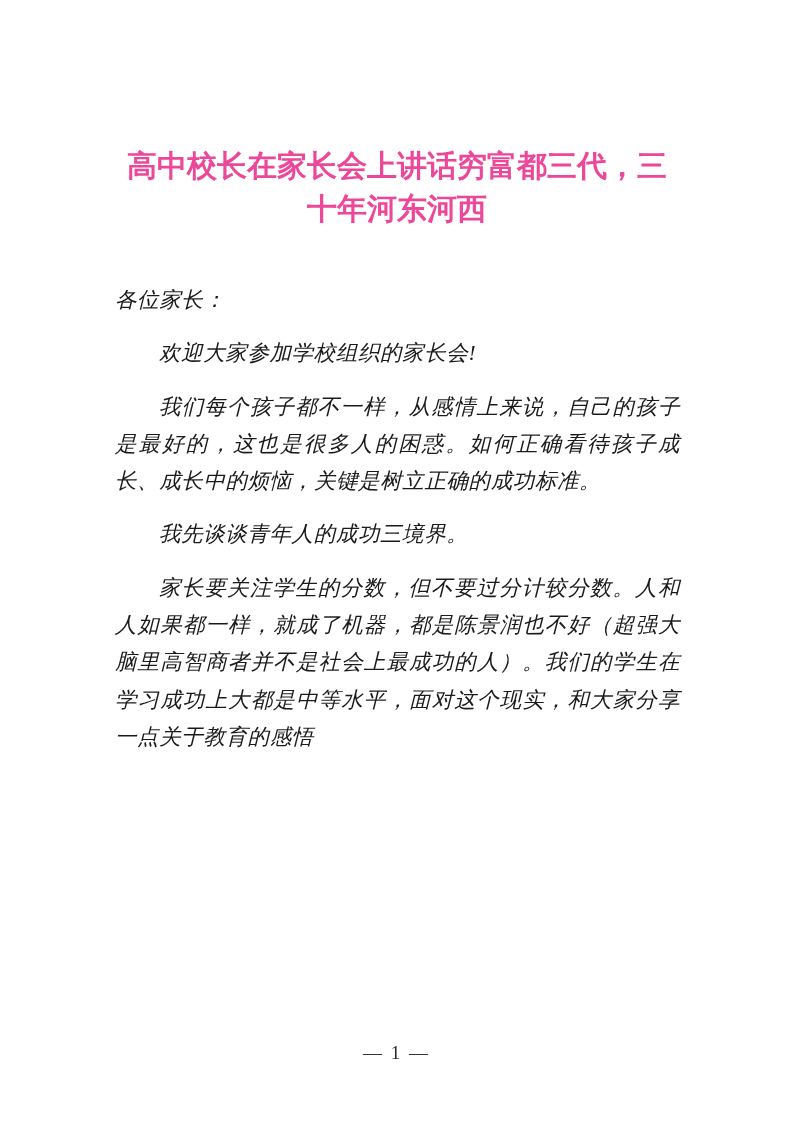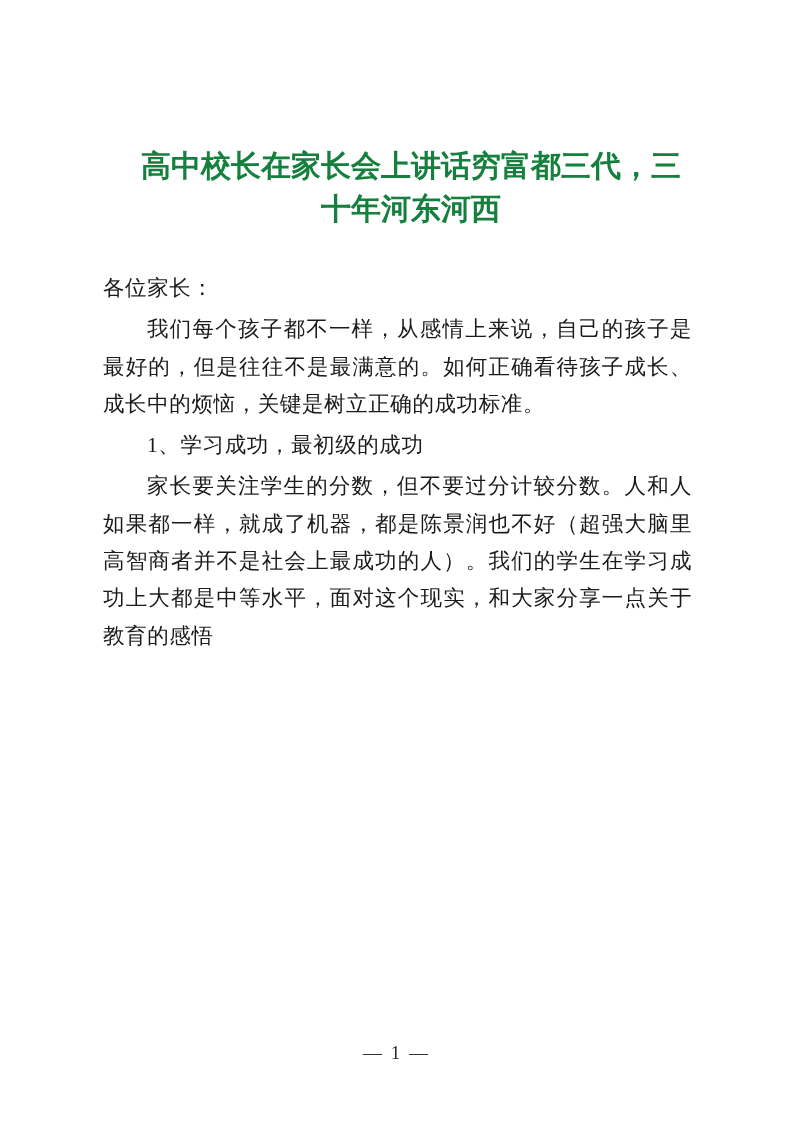--- a/index.html
+++ b/index.html
@@ -21,52 +21,53 @@
     left: 0;
     top: 0;
     width: 793px;
     height: 1122px;
     background: #ffffff;
   }
 
   
   .doc-title {
     position: absolute;
-    left: 113px;
+    left: 99px;
     top: 144px;
     width: 596px;
     text-align: center;
     font-family: "DejaVu Sans", "Liberation Sans", sans-serif;
     font-weight: bold;
     font-size: 30px;
     line-height: 43px;
     letter-spacing: 0px;
-    color: #15803d;
+    color: #ec4899;
     white-space: pre-line;
   }
 
   
   .body-block {
     position: absolute;
     left: 99px;
     top: 266px;
     width: 597px;
   }
 
   .para {
     font-family: "Liberation Serif", "DejaVu Serif", serif;
     font-size: 21.5px;
     line-height: 37.3px;
     color: #1a1a1a;
     text-align: justify;
     text-justify: inter-ideograph;
     letter-spacing: 0.6px;
-    margin: 4px;
+    margin: 16px;
     padding: 0;
     text-indent: 0;
+    font-style: italic;
   }
 
   .para.indent {
     text-indent: 44px;
   }
 
   .para b, .para .bold {
     font-weight: bold;
     color: #000000;
   }
@@ -87,22 +88,23 @@
 </head>
 <body>
 
 <div class="page">
 
   <div class="doc-title">高中校长在家长会上讲话穷富都三代，三
 十年河东河西</div>
 
   <div class="body-block">
     <p class="para">各位家长：</p>
+    <p class="para indent">欢迎大家参加学校组织的家长会!</p>
 
 
-    <p class="para indent">我们每个孩子都不一样，从感情上来说，自己的孩子是最好的，但是往往不是最满意的。如何正确看待孩子成长、成长中的烦恼，关键是树立正确的成功标准。</p>
-    <p class="para indent">1、学习成功，最初级的成功</p>
+    <p class="para indent">我们每个孩子都不一样，从感情上来说，自己的孩子是最好的，这也是很多人的困惑。如何正确看待孩子成长、成长中的烦恼，关键是树立正确的成功标准。</p>
+    <p class="para indent">我先谈谈青年人的成功三境界。</p>
     <p class="para indent">家长要关注学生的分数，但不要过分计较分数。人和人如果都一样，就成了机器，都是陈景润也不好（超强大脑里高智商者并不是社会上最成功的人）。我们的学生在学习成功上大都是中等水平，面对这个现实，和大家分享一点关于教育的感悟</p>
   </div>
 
   <div class="page-footer">— 1 —</div>
 
 </div>
 
 </body></html>

